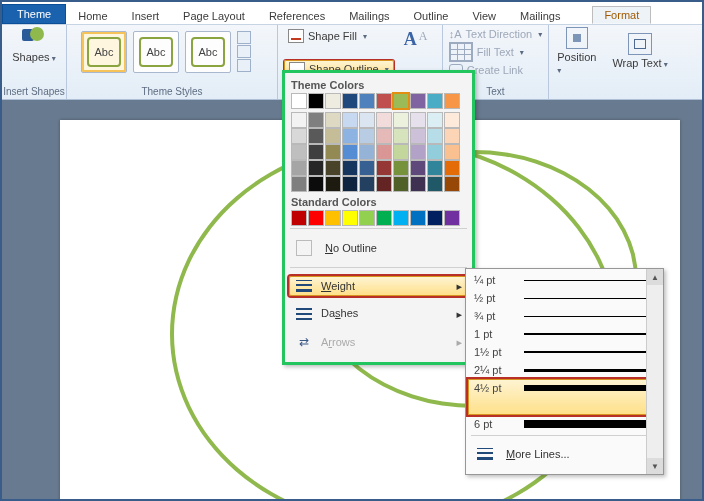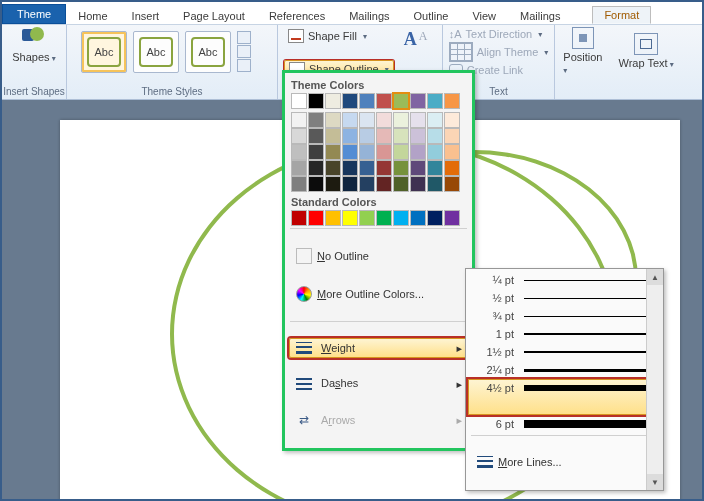--- a/index.html
+++ b/index.html
@@ -50,37 +50,37 @@
 .oval{position:absolute;border:4px solid #90b94d;border-radius:50%}
 .oval1{left:110px;top:20px;width:440px;height:380px}
 .oval2{left:250px;top:30px;width:320px;height:250px}
 
 .dropdown{position:absolute;left:280px;top:68px;width:183px;background:#f4f4f4;border:3px solid #22c55e;box-shadow:2px 2px 4px rgba(0,0,0,.25);padding:2px;font-size:11px}
 .ddhdr{color:#555;font-weight:bold;margin:4px 4px 2px}
 .palette{display:grid;grid-template-columns:repeat(10,15px);gap:2px;margin:2px 4px}
 .palette.tight{gap:0 2px}
 .c{width:14px;height:14px;border:1px solid #b9b9b9}
 .c.sel{outline:2px solid #e38d12;outline-offset:-1px;border-color:#c26a00}
-.dditem{display:flex;align-items:center;gap:4px;padding:3px 6px;margin:16px 2px;border-radius:2px;color:#333}
+.dditem{display:flex;align-items:center;gap:12px;padding:3px 6px;margin:8px 2px;border-radius:2px;color:#333}
 .dditem.sub{justify-content:space-between}
 .dditem:hover,.dditem.hov{background:linear-gradient(#fef4d2,#ffe08a);border:1px solid #d6941f;padding:2px 5px}
 .dditem.boxed{outline:2px solid #b82f27;outline-offset:0px}
 .iconslot{width:18px;display:flex;justify-content:center}
 .under{text-decoration:underline}
 .sep{height:1px;background:#d0d0d0;margin:2px 3px}
 .lines{width:16px;height:14px;display:flex;flex-direction:column;justify-content:space-around}
 .lines div{height:2px;background:#214a7b}
 .lines.thin div:nth-child(1){height:1px}.lines.thin div:nth-child(3){height:3px}
 .dash div{border-top:2px dashed #214a7b;height:0}
 .wheel{width:14px;height:14px;border-radius:50%;background:conic-gradient(red,orange,yellow,green,cyan,blue,magenta,red);border:1px solid #999}
 .arrico{font-size:12px;color:#3b5a86}
 
 .flyout{position:absolute;left:463px;top:266px;width:193px;background:#fafafa;border:1px solid #979797;box-shadow:2px 2px 4px rgba(0,0,0,.25);padding:2px 2px 2px 2px;font-size:11px}
 .fitem{display:flex;align-items:center;gap:10px;padding:3px 10px 3px 6px}
-.fitem .lbl{width:40px;text-align:right;color:#444}
+.fitem .lbl{width:40px;text-align:left;color:#444}
 .fitem .line{flex:1;background:#000}
 .fitem.sel{background:linear-gradient(#fef4d2,#ffe08a);border:1px solid #d6941f;padding:2px 9px 20px 5px;outline:2px solid #b82f27;outline-offset:0}
 .scroll{position:absolute;right:0;top:0;bottom:0;width:16px;background:#eee;border-left:1px solid #ccc}
 .scroll .btn{height:16px;background:#dcdcdc;display:flex;align-items:center;justify-content:center;font-size:8px;color:#555}
 .scroll .btn.bot{position:absolute;bottom:0;left:0;right:0}
 </style>
 </head>
 <body>
 
 <div class="frame">
@@ -169,21 +169,21 @@
               <div></div>
               <div></div>
               <div></div>
               <div></div>
               <div></div>
               <div></div>
               <div></div>
               <div></div>
               <div></div>
             </span>
-            <span>Align Theme</span>
+            <span>Fill Text</span>
             <span class="tri">▾</span>
           </div>
         <div class="row">
             <span class="linkico"></span>
             <span>Create Link</span>
           </div>
       </div>
       <div class="grouplabel">Text</div>
     </div>
 
@@ -290,26 +290,20 @@
         <div class="c" style="background: rgb(0, 32, 96);"></div>
         <div class="c" style="background: rgb(112, 48, 160);"></div>
       </div>
     <div class="sep"></div>
     <div class="dditem">
       <span class="iconslot">
           <span style="width:14px;height:14px;border:1px solid #bbb;display:inline-block"></span>
         </span>
       <span><span class="under">N</span>o Outline</span>
     </div>
-    <div class="dditem">
-      <span class="iconslot">
-          <span class="wheel"></span>
-        </span>
-      <span><span class="under">M</span>ore Outline Colors...</span>
-    </div>
     <div class="sep"></div>
     <div class="dditem sub hov boxed">
       <span style="display:flex;align-items:center;gap:8px">
           <span class="iconslot">
             <span class="lines thin">
               <div></div>
               <div></div>
               <div></div>
             </span>
           </span>

